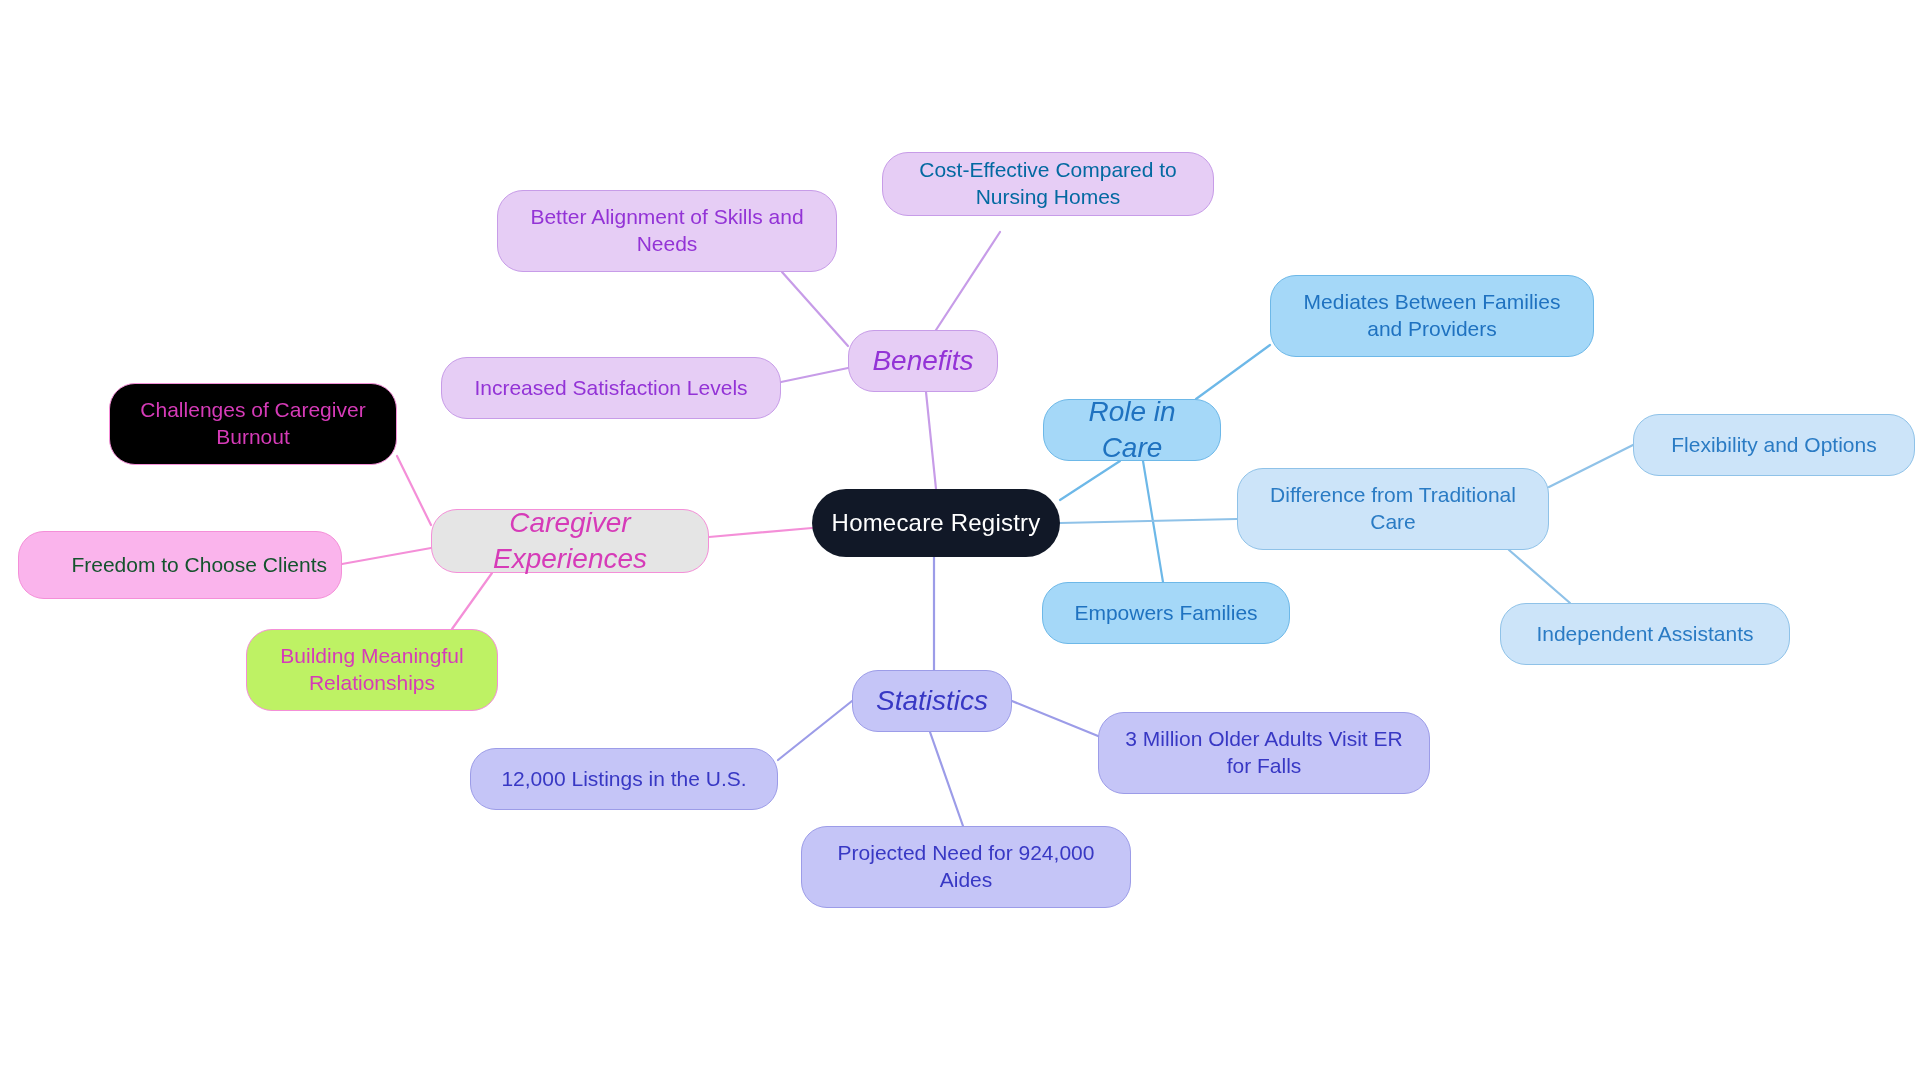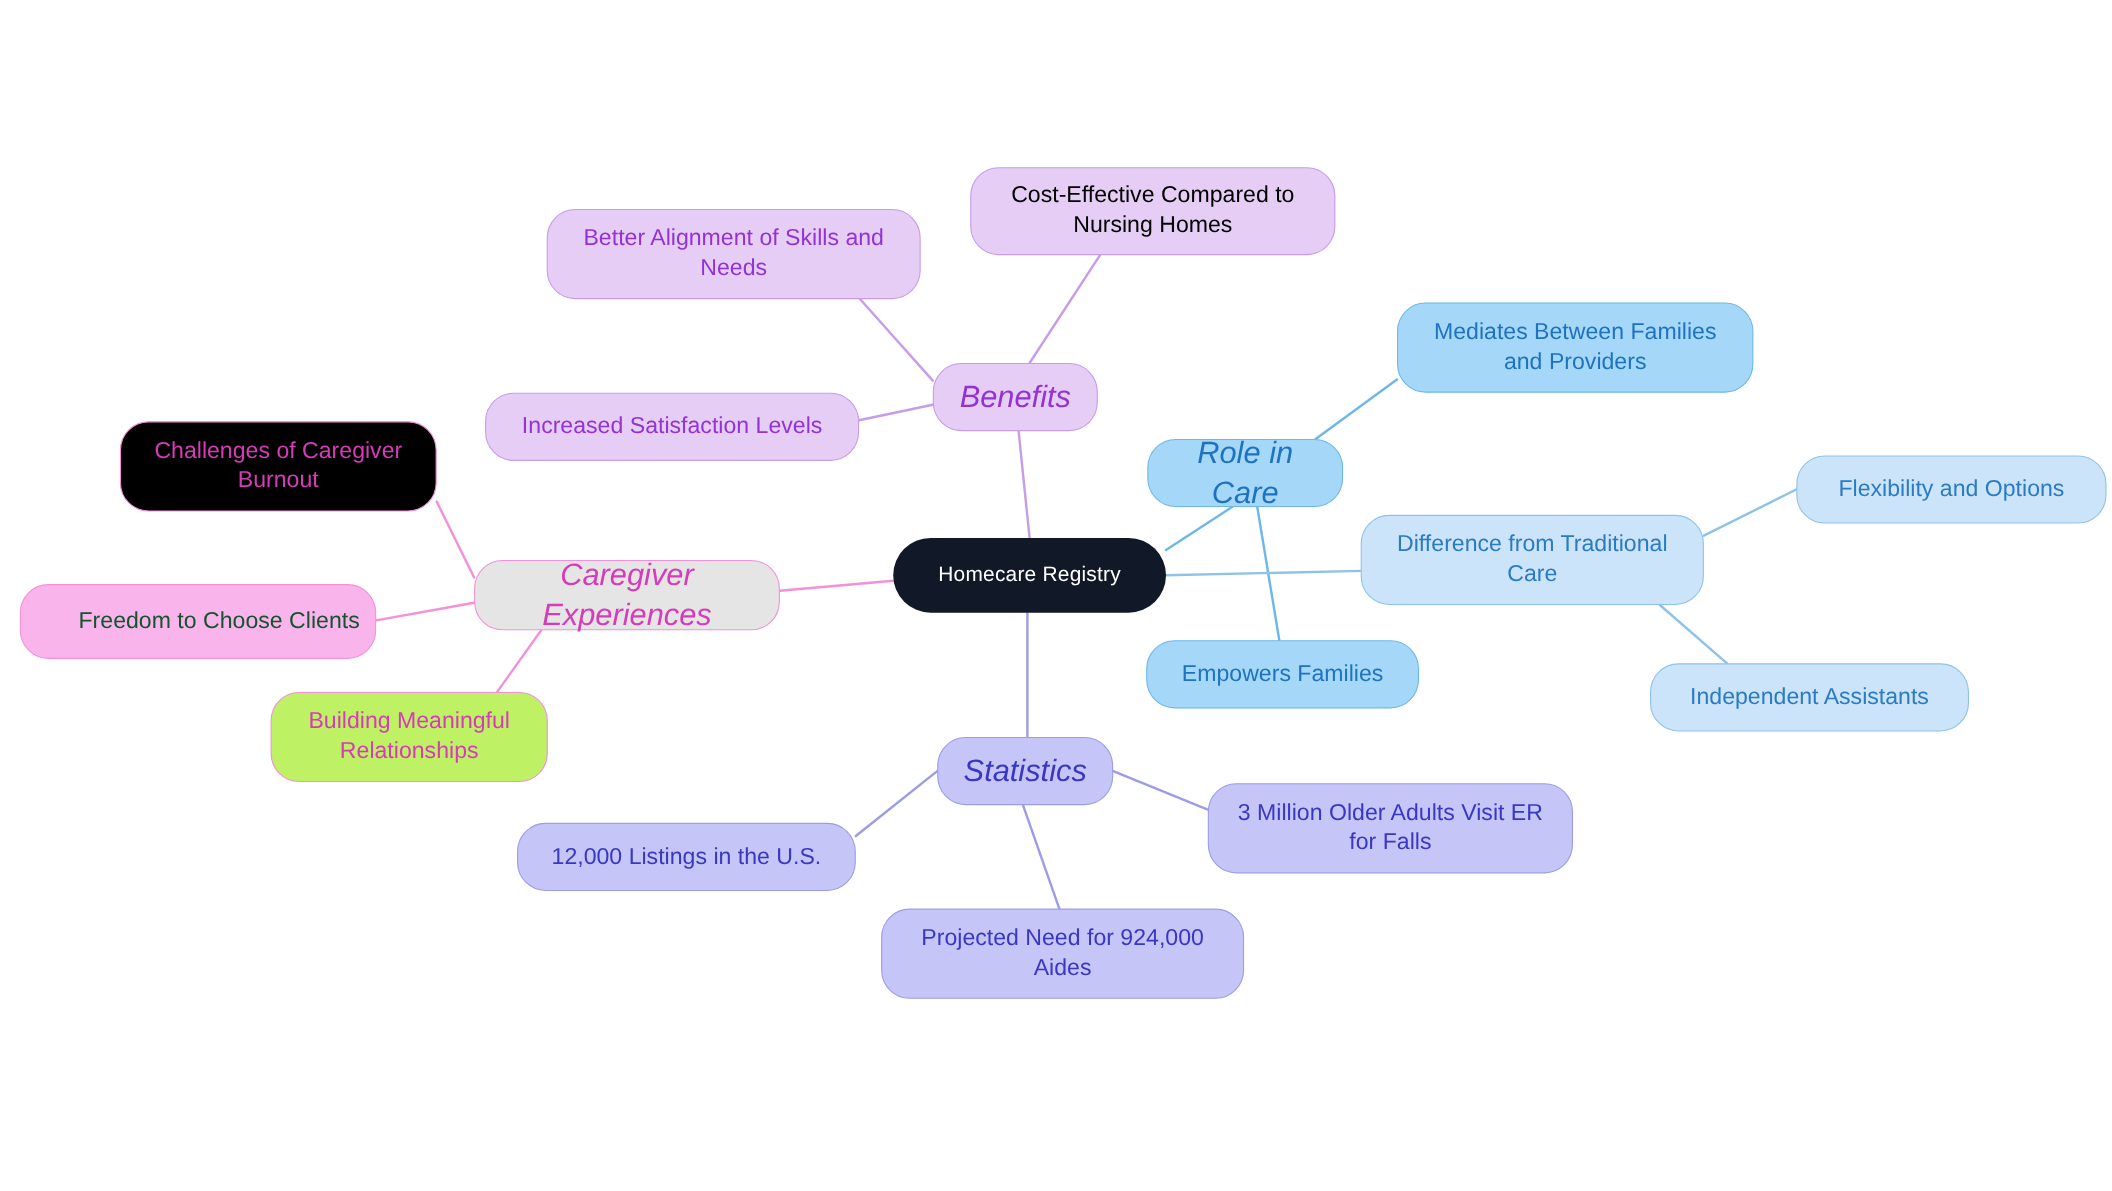--- a/index.html
+++ b/index.html
@@ -36,21 +36,21 @@
     border-style: solid;
     border-width: 1.5px;
     line-height: 1.28;
     padding: 6px 14px;
     white-space: pre-line;
     z-index: 2;
   }
   .node-root {
     border-radius: 34px;
     border-width: 0;
-    font-size: 19px;
+    font-size: 24px;
     letter-spacing: 0.2px;
   }
   .node-branch { font-size: 28px; font-style: italic; }
   .node-leaf   { font-size: 21px; }
 </style>
 </head>
 <body>
 
 <div id="mindmap-canvas">
   <svg id="edge-layer" viewBox="0 0 1920 1083">
@@ -68,21 +68,21 @@
       <path d="M 1060 523 L 1237 519" stroke="#8FC2E8" stroke-width="2.2" fill="none" stroke-linecap="round"></path>
       <path d="M 1549 487 L 1633 445" stroke="#8FC2E8" stroke-width="2.2" fill="none" stroke-linecap="round"></path>
       <path d="M 1509 550 L 1570 603" stroke="#8FC2E8" stroke-width="2.2" fill="none" stroke-linecap="round"></path>
       <path d="M 934 557 L 934 670" stroke="#9C9CE8" stroke-width="2.2" fill="none" stroke-linecap="round"></path>
       <path d="M 1012 701 L 1098 736" stroke="#9C9CE8" stroke-width="2.2" fill="none" stroke-linecap="round"></path>
       <path d="M 852 701 L 778 760" stroke="#9C9CE8" stroke-width="2.2" fill="none" stroke-linecap="round"></path>
       <path d="M 930 732 L 963 826" stroke="#9C9CE8" stroke-width="2.2" fill="none" stroke-linecap="round"></path>
     </svg>
 <div class="node node-root" style="left: 812px; top: 489px; width: 248px; height: 68px; background: rgb(17, 24, 39); color: rgb(255, 255, 255);"><span>Homecare Registry</span></div>
     <div class="node node-branch" style="left: 848px; top: 330px; width: 150px; height: 62px; background: rgb(230, 205, 245); color: rgb(147, 51, 214); border-color: rgb(199, 156, 232);"><span>Benefits</span></div>
-    <div class="node node-leaf" style="left: 882px; top: 152px; width: 332px; height: 80px; background: rgb(230, 205, 245); color: #000000; border-color: rgb(199, 156, 232);"><span>Cost-Effective Compared to
+    <div class="node node-leaf" style="left: 882px; top: 152px; width: 332px; height: 64px; background: rgb(230, 205, 245); color: #0369a1; border-color: rgb(199, 156, 232);"><span>Cost-Effective Compared to
 Nursing Homes</span></div>
     <div class="node node-leaf" style="left: 497px; top: 190px; width: 340px; height: 82px; background: rgb(230, 205, 245); color: rgb(147, 51, 214); border-color: rgb(199, 156, 232);"><span>Better Alignment of Skills and
 Needs</span></div>
     <div class="node node-leaf" style="left: 441px; top: 357px; width: 340px; height: 62px; background: rgb(230, 205, 245); color: rgb(147, 51, 214); border-color: rgb(199, 156, 232);"><span>Increased Satisfaction Levels</span></div>
     <div class="node node-branch" style="left: 431px; top: 509px; width: 278px; height: 64px; background: #e5e5e5; color: rgb(214, 59, 184); border-color: rgb(244, 143, 216);"><span>Caregiver Experiences</span></div>
     <div class="node node-branch" style="left: 1043px; top: 399px; width: 178px; height: 62px; background: rgb(165, 216, 248); color: rgb(31, 114, 192); border-color: rgb(109, 184, 232);"><span>Role in Care</span></div>
     <div class="node node-branch" style="left: 852px; top: 670px; width: 160px; height: 62px; background: rgb(197, 197, 247); color: rgb(56, 56, 196); border-color: rgb(156, 156, 232);"><span>Statistics</span></div>
     <div class="node node-leaf" style="left: 109px; top: 383px; width: 288px; height: 82px; background: #000000; color: rgb(214, 59, 184); border-color: rgb(244, 143, 216);"><span>Challenges of Caregiver
 Burnout</span></div>
     <div class="node node-leaf" style="left: 18px; top: 531px; width: 324px; height: 68px; background: rgb(250, 180, 236); color: #14532d; border-color: rgb(244, 143, 216); justify-content: flex-end;"><span>Freedom to Choose Clients</span></div>

